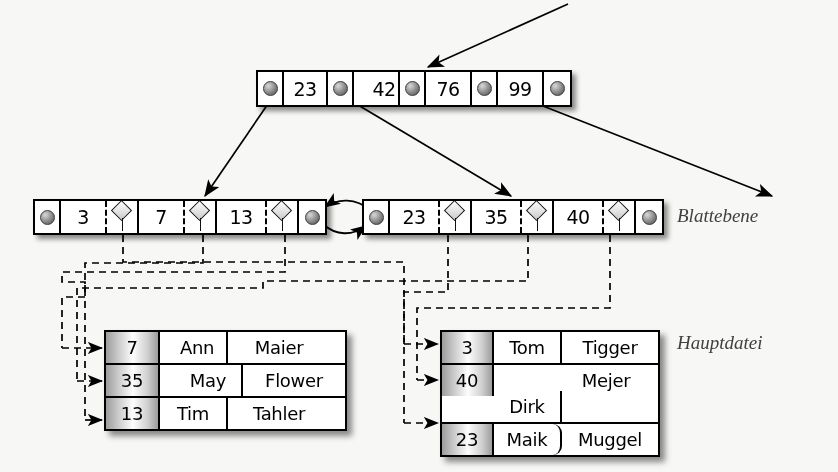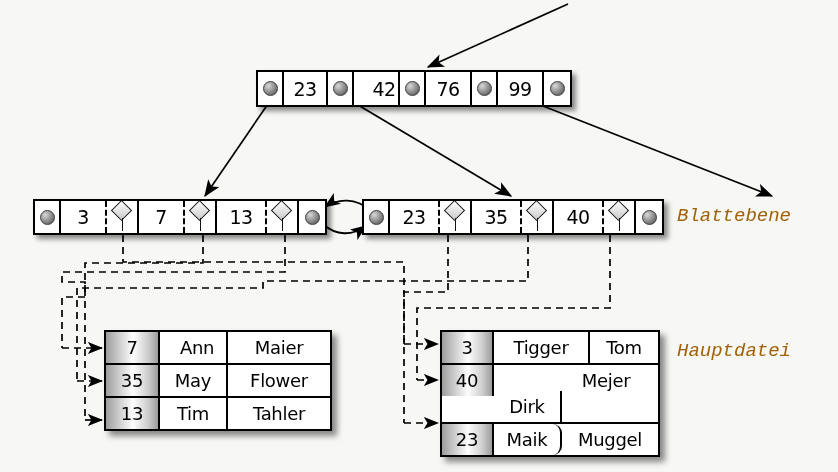--- a/index.html
+++ b/index.html
@@ -89,22 +89,22 @@
   .dtable .tc.keycol{
     background:linear-gradient(90deg,#9d9d9d 0%,#c7c7c7 22%,#fdfdfd 52%,#cfcfcf 80%,#9d9d9d 100%);
     font-weight:400;
   }
 
   
   .side-label{
     position:absolute;
     font-style:italic;
     font-size:19px;
-    color:#a16207;
-    font-family:Liberation Mono, monospace;
+    color:#404040;
+    font-family:Liberation Serif, serif;
     white-space:nowrap;
     z-index:5;
   }
 </style>
 </head>
 <body style="background: rgb(247, 247, 245);">
 
 <div id="stage">
 
   <svg class="layer" id="arrow-layer">
@@ -238,44 +238,44 @@
   </div>
 
   <div class="dtable" id="table-left" style="left:104px;top:330px;">
     <div class="trow">
       <div class="tc keycol" style="width:54px;">7</div>
       <div class="tc" style="width:68px;padding-left:8px;">Ann</div>
       <div class="tc" style="width:102px;">Maier</div>
     </div>
     <div class="trow">
       <div class="tc keycol" style="width:54px;">35</div>
-      <div class="tc" style="width:68px;">May</div>
+      <div class="tc" style="width:68px;margin-left:15px;">May</div>
       <div class="tc" style="width:102px;">Flower</div>
     </div>
     <div class="trow">
       <div class="tc keycol" style="width:54px;">13</div>
       <div class="tc" style="width:68px;">Tim</div>
       <div class="tc" style="width:102px;">Tahler</div>
     </div>
   </div>
 
   <div class="dtable" id="table-right" style="left:440px;top:330px;">
     <div class="trow">
       <div class="tc keycol" style="width:52px;">3</div>
+      <div class="tc" style="width:68px;">Tom</div>
       <div class="tc" style="width:96px;">Tigger</div>
-      <div class="tc" style="width:68px;">Tom</div>
     </div>
     <div class="trow">
       <div class="tc keycol" style="width:52px;">40</div>
       <div class="tc" style="width:68px;margin-top:26px;">Dirk</div>
       <div class="tc" style="width:88px;">Mejer</div>
     </div>
     <div class="trow">
       <div class="tc keycol" style="width:52px;">23</div>
       <div class="tc" style="width:68px;border-radius:9px;">Maik</div>
       <div class="tc" style="width:96px;">Muggel</div>
     </div>
   </div>
 
   <div class="side-label" style="left:677px;top:205px;">Blattebene</div>
-  <div class="side-label" style="left:677px;top:340px;">Hauptdatei</div>
+  <div class="side-label" style="left:677px;top:332px;">Hauptdatei</div>
 
 </div>
 
 </body></html>

